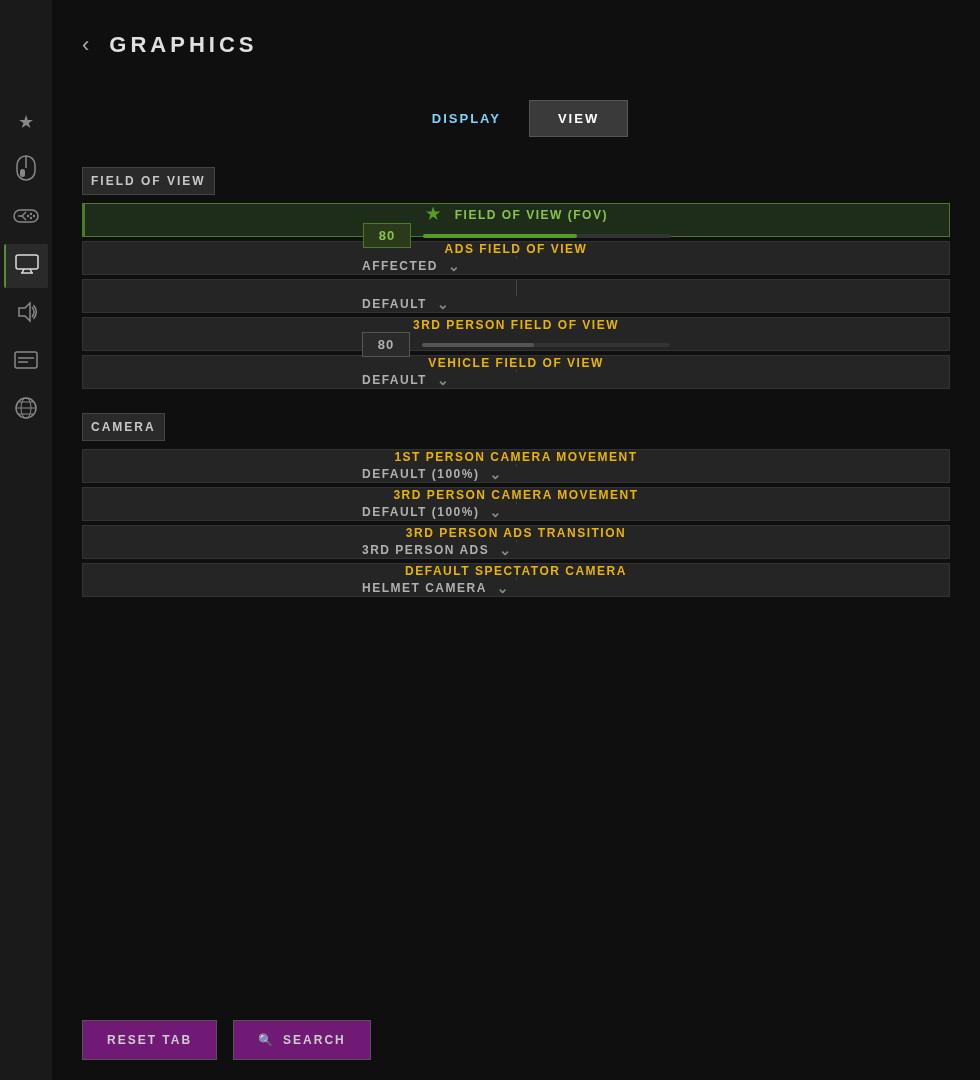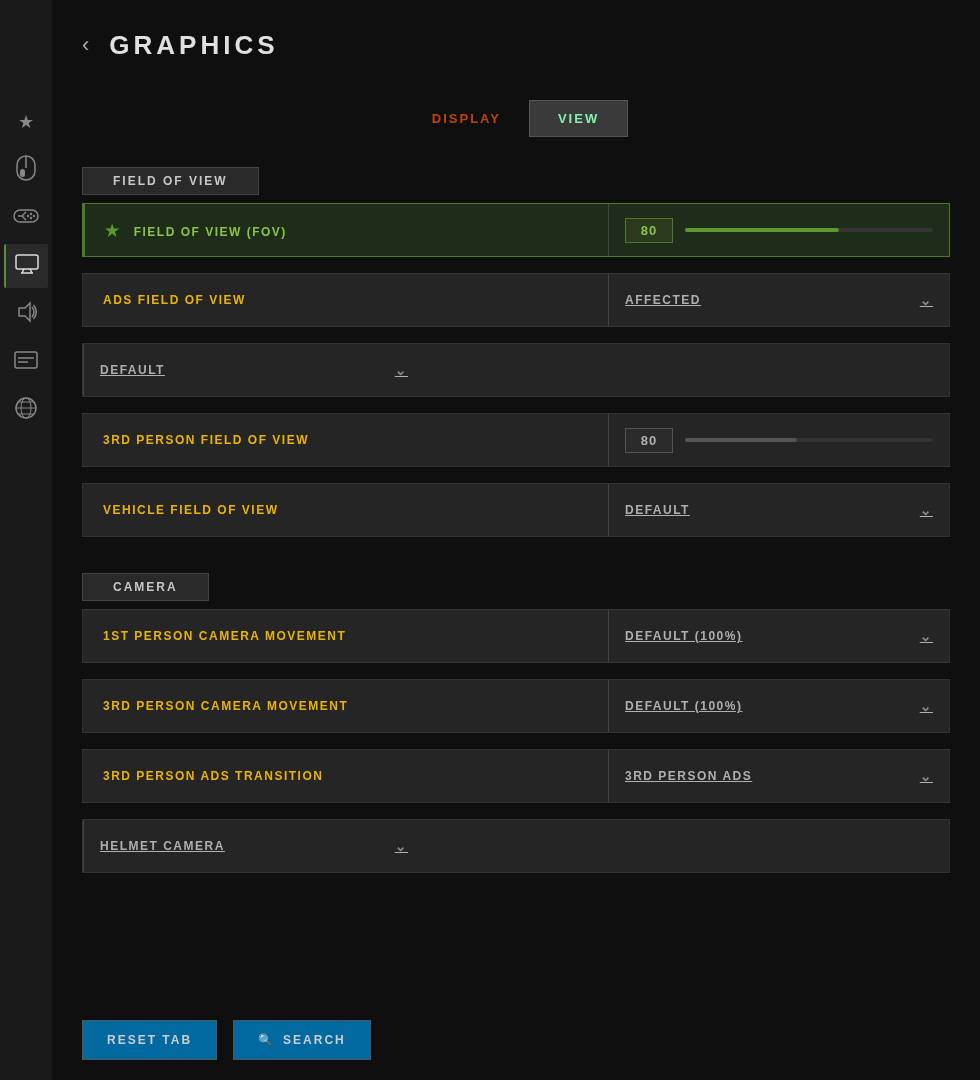--- a/index.html
+++ b/index.html
@@ -57,21 +57,21 @@
     .back-btn {
       color: #ccc;
       font-size: 22px;
       cursor: pointer;
       margin-right: 20px;
       background: none;
       border: none;
       color: #aaa;
     }
     .page-title {
-      font-size: 26px;
+      font-size: 22px;
       font-weight: 700;
       letter-spacing: 4px;
       color: #e0e0e0;
       text-transform: uppercase;
     }
 
     
     .tabs-row {
       display: flex;
       justify-content: center;
@@ -79,64 +79,65 @@
       padding: 10px 30px 20px;
       flex-shrink: 0;
     }
     .tab {
       padding: 10px 28px;
       font-size: 13px;
       font-weight: 600;
       letter-spacing: 2px;
       text-transform: uppercase;
       cursor: pointer;
-      color: #c2410c;
+      color: #7dd3fc;
       background: transparent;
       border: none;
     }
     .tab.active {
       background: #3a3a3a;
-      color: #86efac;
+      color: #ffffff;
       border: 1px solid #555;
     }
 
     
     .content {
       flex: 1;
       overflow-y: auto;
       padding: 0 30px 20px;
     }
     .content::-webkit-scrollbar { width: 4px; }
     .content::-webkit-scrollbar-track { background: #1a1a1a; }
     .content::-webkit-scrollbar-thumb { background: #444; }
 
     
     .section-header {
       display: inline-block;
       background: #2a2a2a;
       border: 1px solid #444;
-      padding: 6px 30px;
+      padding: 6px 8px;
       font-size: 12px;
       font-weight: 700;
       letter-spacing: 2px;
       color: #c8c8c8;
       text-transform: uppercase;
       margin-bottom: 8px;
       margin-top: 10px;
     }
 
     
     .setting-row {
       display: flex;
       align-items: center;
       background: #252525;
       border: 1px solid #333;
-      margin-bottom: 16px;
-      height: 54px;
+      margin-bottom: 4px;
+      height: 34px;
       cursor: pointer;
+      flex-direction: column;
     }
     .setting-row.highlighted {
       background: #1e2d1a;
       border: 1px solid #4a7a2a;
       border-left: 3px solid #4a7a2a;
     }
     .setting-label {
       flex: 1;
       padding: 0 20px;
       font-size: 12px;
@@ -191,28 +192,26 @@
       border-radius: 2px;
     }
     .slider-fill.dim {
       background: #555;
     }
 
     
     .dropdown-value {
       display: flex;
       align-items: center;
-      justify-content: space-between;
       width: 100%;
       font-size: 12px;
       font-weight: 600;
       letter-spacing: 1.5px;
       color: #b0b0b0;
       text-transform: uppercase;
-      text-decoration: underline;
     }
     .chevron {
       font-size: 14px;
       color: #888;
       margin-left: 10px;
     }
 
     
     .star-icon {
       color: #5a9a2a;
@@ -232,21 +231,21 @@
       background: #0f0f0f;
     }
     .footer-btn {
       padding: 12px 24px;
       font-size: 12px;
       font-weight: 700;
       letter-spacing: 2px;
       text-transform: uppercase;
       cursor: pointer;
       border: 1px solid #555;
-      background: #0369a1;
+      background: #701a75;
       color: #ccc;
       display: flex;
       align-items: center;
       gap: 8px;
     }
   </style>
 </head>
 <body>
 
 <nav class="sidebar">
@@ -430,20 +429,21 @@
       <div class="setting-value">
         <div class="dropdown-value">
           <span>3RD PERSON ADS</span>
           <span class="chevron">⌄</span>
         </div>
       </div>
     </div>
 
     
     <div class="setting-row">
+      <span class="setting-label">DEFAULT SPECTATOR CAMERA</span>
       <div class="setting-divider"></div>
       <div class="setting-value">
         <div class="dropdown-value">
           <span>HELMET CAMERA</span>
           <span class="chevron">⌄</span>
         </div>
       </div>
     </div>
 
   </div>

